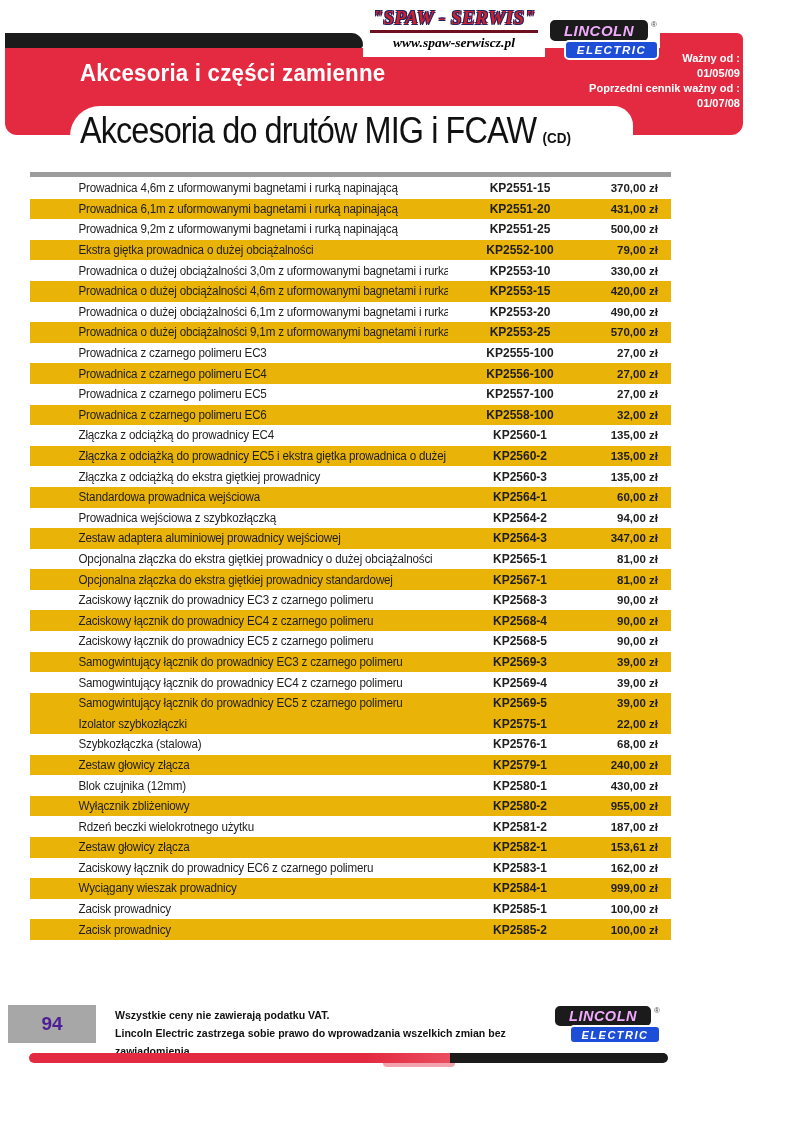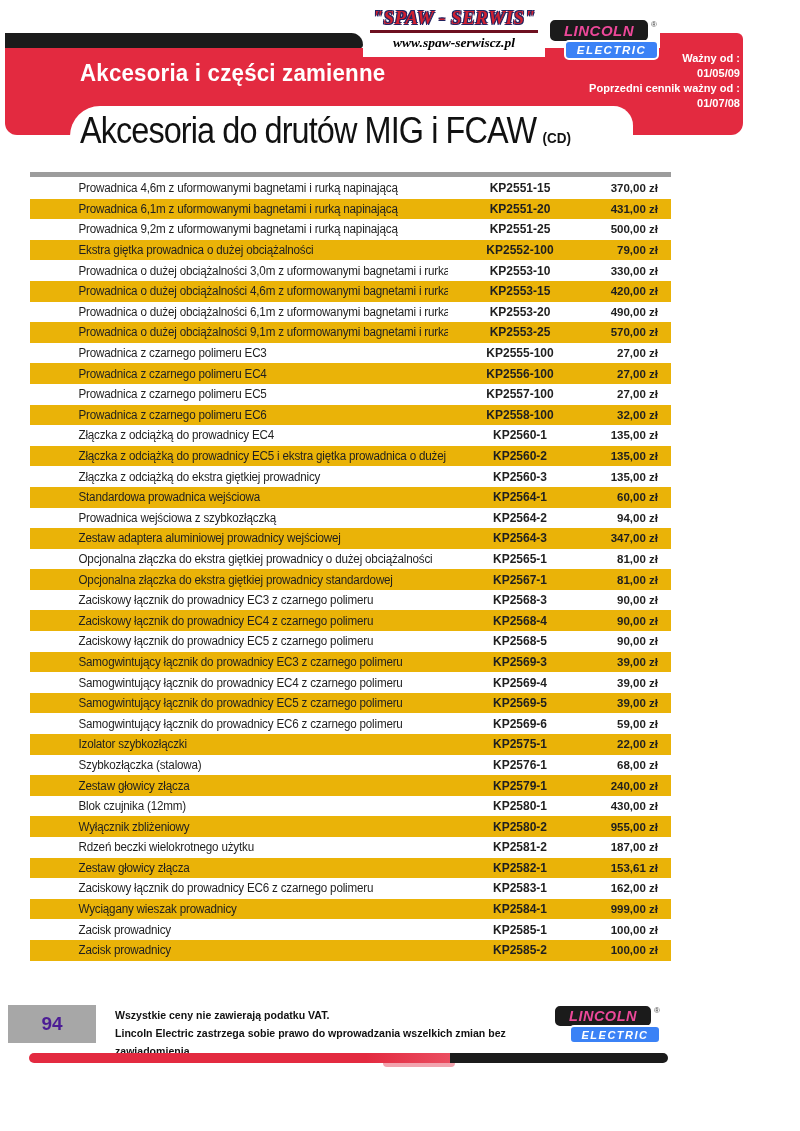--- a/index.html
+++ b/index.html
@@ -32,23 +32,23 @@
     font-size:19px; color:#cf2030; letter-spacing:0.5px; white-space:nowrap;
     text-shadow:-1px 1px 0 #23235f, 1px 1px 0 #23235f, 1px -1px 0 #23235f, -1px -1px 0 #23235f; }
   .spaw-rule { width:168px; height:3px; background:#6e1020; margin:1px auto 2px auto; }
   .spaw-url { font-family:"Liberation Serif", serif; font-style:italic; font-weight:bold;
     font-size:13.5px; color:#000000; }
 
   
   .lincoln { position:absolute; }
   .lincoln .ln-black { position:relative; z-index:1; display:flex; align-items:center; justify-content:center;
     background:#1b1b1b; border:2px solid #fff; border-radius:7px; }
-  .lincoln .ln-black span { color:#ec4899; font-weight:bold; font-style:italic; letter-spacing:0.5px; }
+  .lincoln .ln-black span { color:#f0abfc; font-weight:bold; font-style:italic; letter-spacing:0.5px; }
   .lincoln .ln-red { position:absolute; z-index:2; display:flex; align-items:center; justify-content:center;
-    background:#3b82f6; border:2px solid #fff; border-radius:5px; }
+    background:#1d4ed8; border:2px solid #fff; border-radius:5px; }
   .lincoln .ln-red span { color:#fff; font-weight:bold; font-style:italic; letter-spacing:1.5px; }
   .lincoln .reg { position:absolute; z-index:3; font-size:8px; color:#444;
     text-shadow:0 0 2px #fff; }
 
   .lincoln-top { left:548px; top:18px; width:120px; height:42px; }
   .lincoln-top .ln-black { width:102px; height:25px; }
   .lincoln-top .ln-black span { font-size:15px; }
   .lincoln-top .ln-red { left:16px; top:22px; width:95px; height:20px; }
   .lincoln-top .ln-red span { font-size:11.5px; }
   .lincoln-top .reg { left:103px; top:2px; }
@@ -263,25 +263,20 @@
       <div class="row">
       <span class="cell name">Samogwintujący łącznik do prowadnicy EC4 z czarnego polimeru</span>
       <span class="cell code">KP2569-4</span>
       <span class="cell price">39,00 zł</span>
     </div>
       <div class="row alt">
       <span class="cell name">Samogwintujący łącznik do prowadnicy EC5 z czarnego polimeru</span>
       <span class="cell code">KP2569-5</span>
       <span class="cell price">39,00 zł</span>
     </div>
-      <div class="row">
-      <span class="cell name">Samogwintujący łącznik do prowadnicy EC6 z czarnego polimeru</span>
-      <span class="cell code">KP2569-6</span>
-      <span class="cell price">59,00 zł</span>
-    </div>
       <div class="row alt">
       <span class="cell name">Izolator szybkozłączki</span>
       <span class="cell code">KP2575-1</span>
       <span class="cell price">22,00 zł</span>
     </div>
       <div class="row">
       <span class="cell name">Szybkozłączka (stalowa)</span>
       <span class="cell code">KP2576-1</span>
       <span class="cell price">68,00 zł</span>
     </div>

